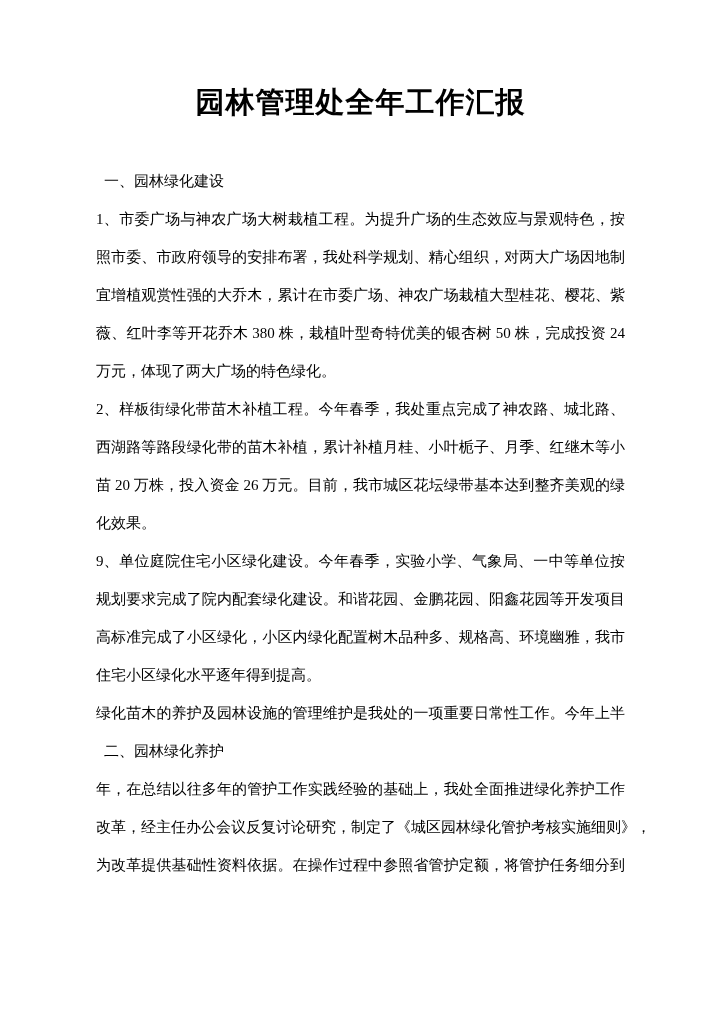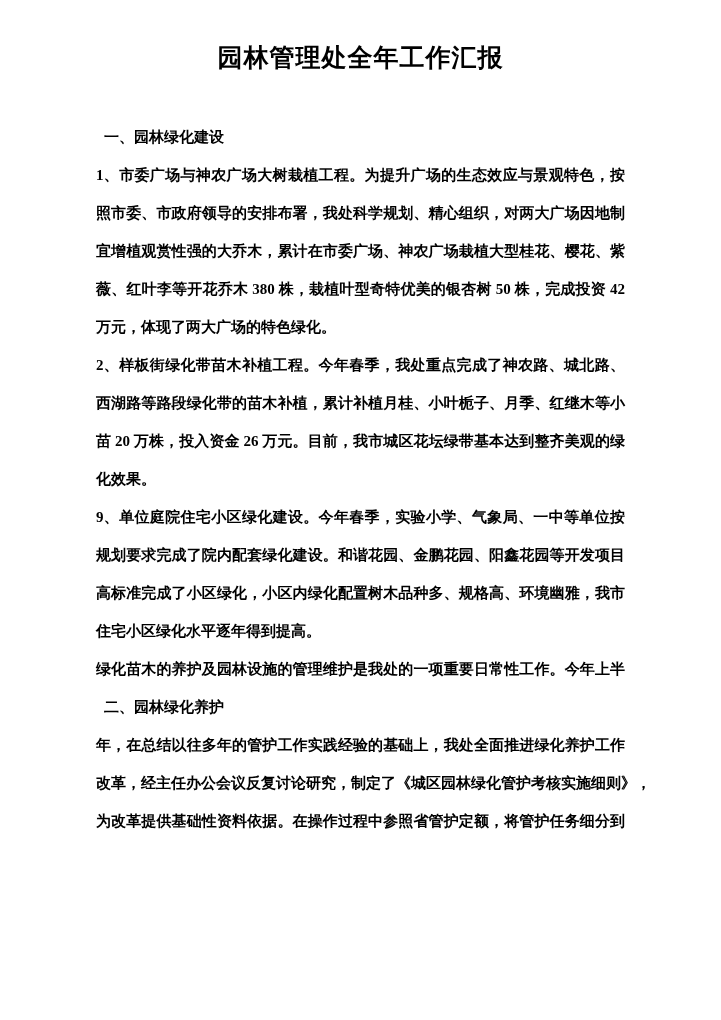--- a/index.html
+++ b/index.html
@@ -11,32 +11,31 @@
     position: relative;
     width: 721px;
     height: 1020px;
     background: #ffffff;
     overflow: hidden;
     font-family: "Liberation Serif", "DejaVu Serif", serif;
     color: #000000;
   }
   .doc-title {
     margin: 0;
-    padding-top: 40px;
+    padding-top: 84px;
     text-align: center;
-    font-size: 25px;
+    font-size: 29px;
     line-height: 36px;
     font-weight: 700;
     letter-spacing: 1px;
     font-family: "Liberation Serif", "DejaVu Serif", serif;
   }
   .doc-body {
     margin: 42px 96px 0 96px;
     width: 529px;
-    font-weight: bold;
   }
   .line {
     font-size: 15px;
     line-height: 38px;
     height: 38px;
     white-space: nowrap;
   }
   .line.fill {
     text-align: justify;
     text-align-last: justify;
@@ -52,21 +51,21 @@
 </head>
 <body>
 
 <div class="page">
   <h1 class="doc-title">园林管理处全年工作汇报</h1>
   <div class="doc-body" id="doc-body">
       <div class="line end heading">一、园林绿化建设</div>
       <div class="line fill">1、市委广场与神农广场大树栽植工程。为提升广场的生态效应与景观特色，按</div>
       <div class="line fill">照市委、市政府领导的安排布署，我处科学规划、精心组织，对两大广场因地制</div>
       <div class="line fill">宜增植观赏性强的大乔木，累计在市委广场、神农广场栽植大型桂花、樱花、紫</div>
-      <div class="line fill">薇、红叶李等开花乔木 380 株，栽植叶型奇特优美的银杏树 50 株，完成投资 42</div>
+      <div class="line fill">薇、红叶李等开花乔木 380 株，栽植叶型奇特优美的银杏树 50 株，完成投资 24</div>
       <div class="line end">万元，体现了两大广场的特色绿化。</div>
       <div class="line fill">2、样板街绿化带苗木补植工程。今年春季，我处重点完成了神农路、城北路、</div>
       <div class="line fill">西湖路等路段绿化带的苗木补植，累计补植月桂、小叶栀子、月季、红继木等小</div>
       <div class="line fill">苗 20 万株，投入资金 26 万元。目前，我市城区花坛绿带基本达到整齐美观的绿</div>
       <div class="line end">化效果。</div>
       <div class="line fill">9、单位庭院住宅小区绿化建设。今年春季，实验小学、气象局、一中等单位按</div>
       <div class="line fill">规划要求完成了院内配套绿化建设。和谐花园、金鹏花园、阳鑫花园等开发项目</div>
       <div class="line fill">高标准完成了小区绿化，小区内绿化配置树木品种多、规格高、环境幽雅，我市</div>
       <div class="line end">住宅小区绿化水平逐年得到提高。</div>
       <div class="line fill">绿化苗木的养护及园林设施的管理维护是我处的一项重要日常性工作。今年上半</div>

